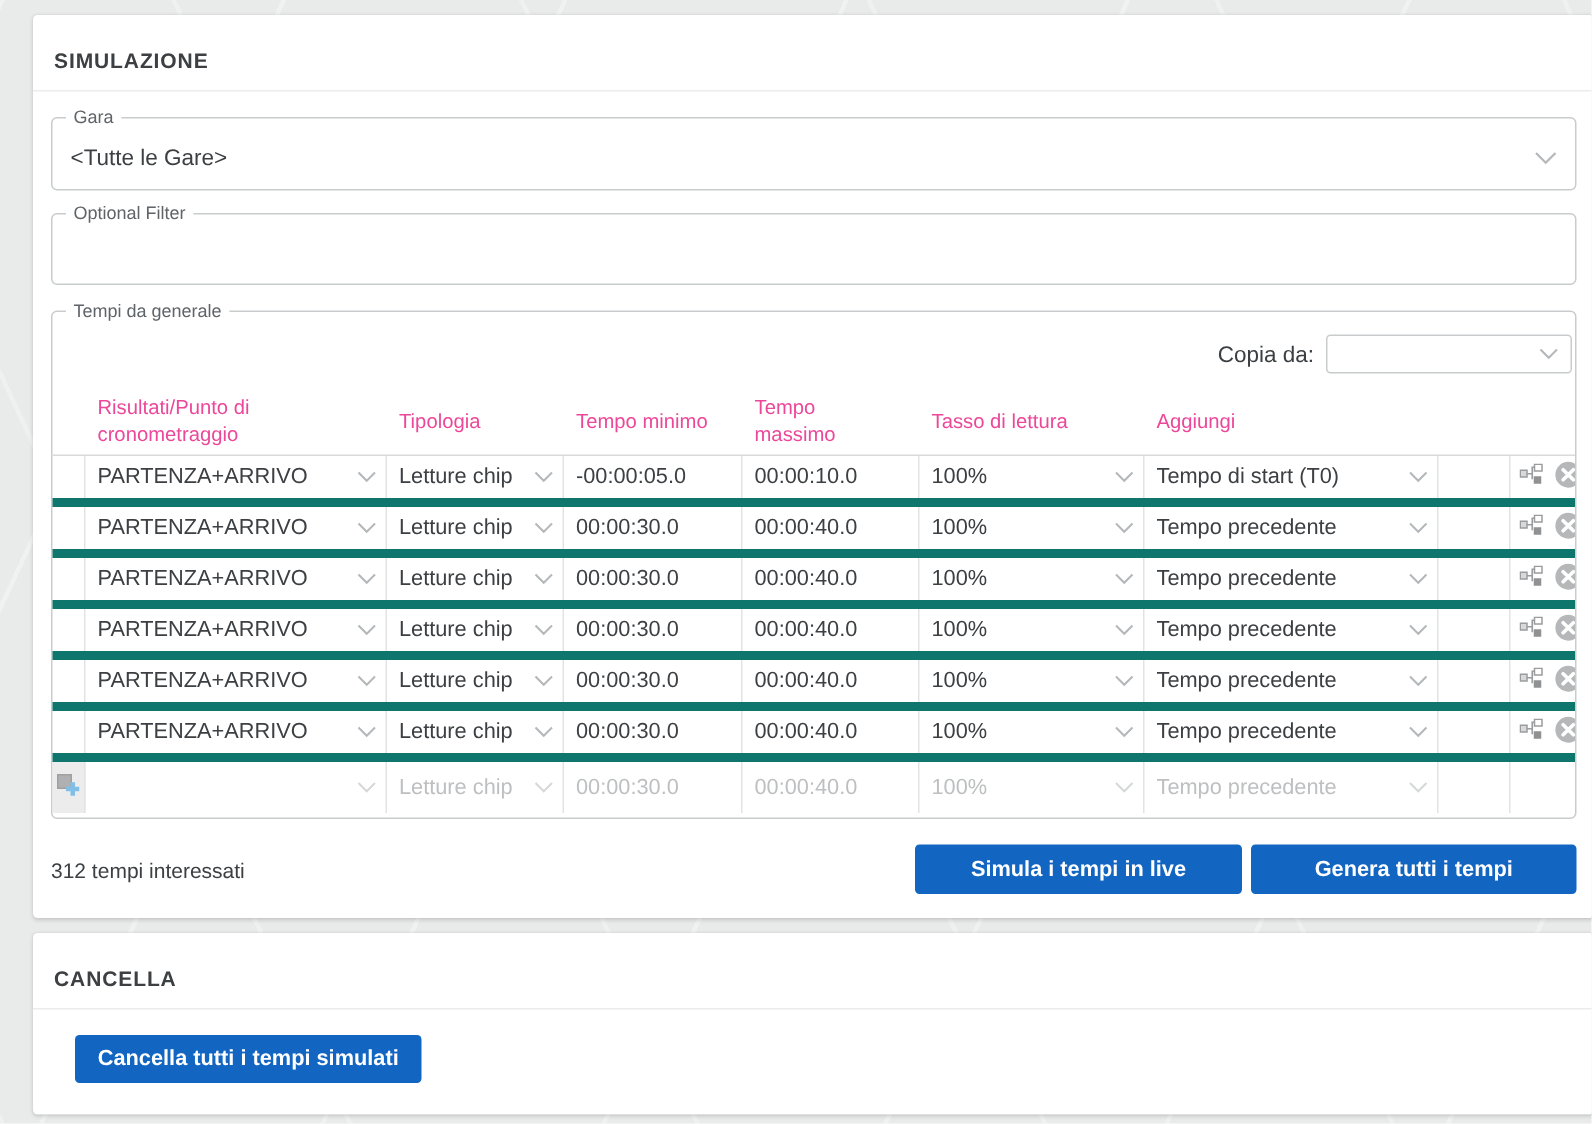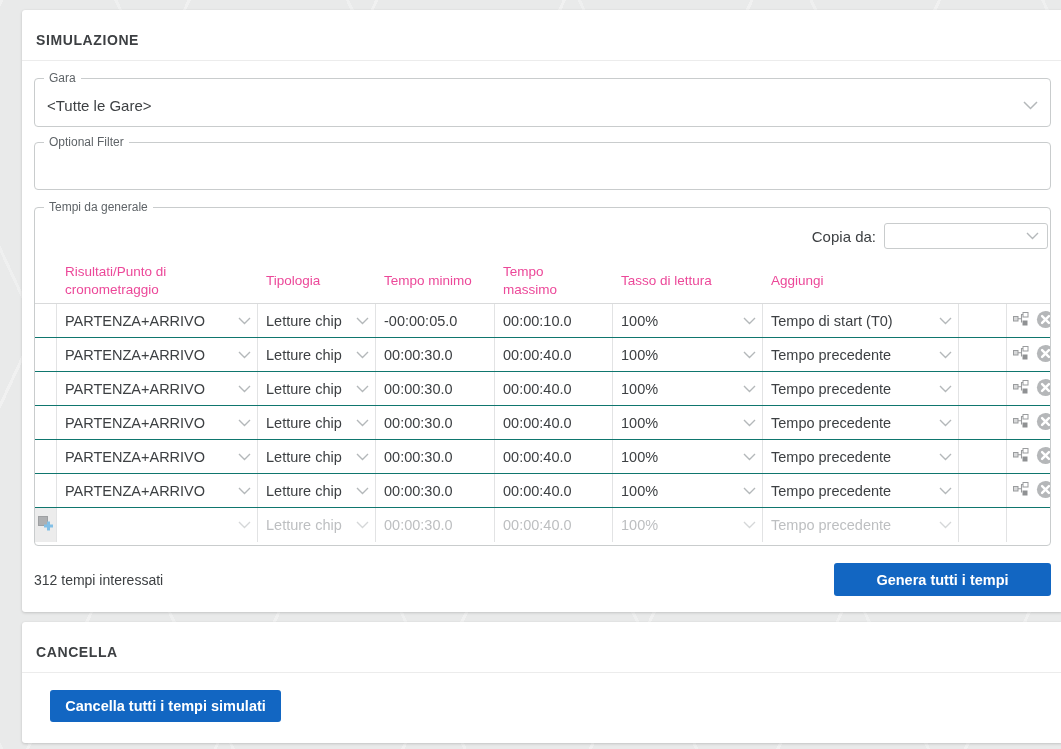--- a/index.html
+++ b/index.html
@@ -33,21 +33,21 @@
   .copia-select{width:164px;height:26px;border:1px solid #c9cccd;border-radius:3px;box-sizing:border-box;
     display:flex;align-items:center;justify-content:flex-end;padding:0 8px;}
 
   .ttable{margin-top:10px;font-size:14.5px;
     --cols:22px 201px 118px 119px 118px 150px 196px 48px 1fr;}
   .thead{display:grid;grid-template-columns:var(--cols);min-height:44px;align-items:center;
     font-size:13.5px;font-weight:normal;color:#ec4899;border-bottom:1px solid #d9dadb;}
   .hcell{padding:0 6px 0 8px;line-height:1.3;white-space:normal;}
   .hcell.massimo{padding-right:52px;}
   .trow{display:grid;grid-template-columns:var(--cols);height:34px;box-sizing:border-box;
-    border-bottom:1px solid #0f766e;align-items:stretch;}
+    border-bottom:6px solid #0f766e;align-items:stretch;}
   .cell{display:flex;align-items:center;padding:0 6px 0 8px;border-right:1px solid #e2e3e4;
     overflow:hidden;white-space:nowrap;box-sizing:border-box;}
   .cell .val{overflow:hidden;text-overflow:ellipsis;}
   .cell.select .chev{margin-left:auto;padding-left:4px;}
   .cell.handle{padding:0;justify-content:center;}
   .cell.icons{border-right:none;gap:7px;padding-left:6px;}
   .trow.template{color:#bdbfc1;border-bottom:none;height:34px;}
   .trow.template .handle{background:#ececec;}
   .trow.template .chev{opacity:.55;}
   .trow.template .cell.icons{visibility:hidden;}
@@ -516,20 +516,21 @@
             </span>
         </div>
         <div class="cell extra"></div>
         <div class="cell icons"></div>
       </div>
     </div>
   </div>
 
   <div class="sim-footer">
     <span class="count-text">312 tempi interessati</span>
+    <button class="btn" id="btn-simulate">Simula i tempi in live</button>
     <button class="btn" id="btn-generate">Genera tutti i tempi</button>
   </div>
 </section>
 
 <section class="panel" id="panel-can">
   <div class="panel-head">
     <span class="panel-title">CANCELLA</span>
   </div>
   <div class="can-body">
     <button class="btn" id="btn-clear">Cancella tutti i tempi simulati</button>

